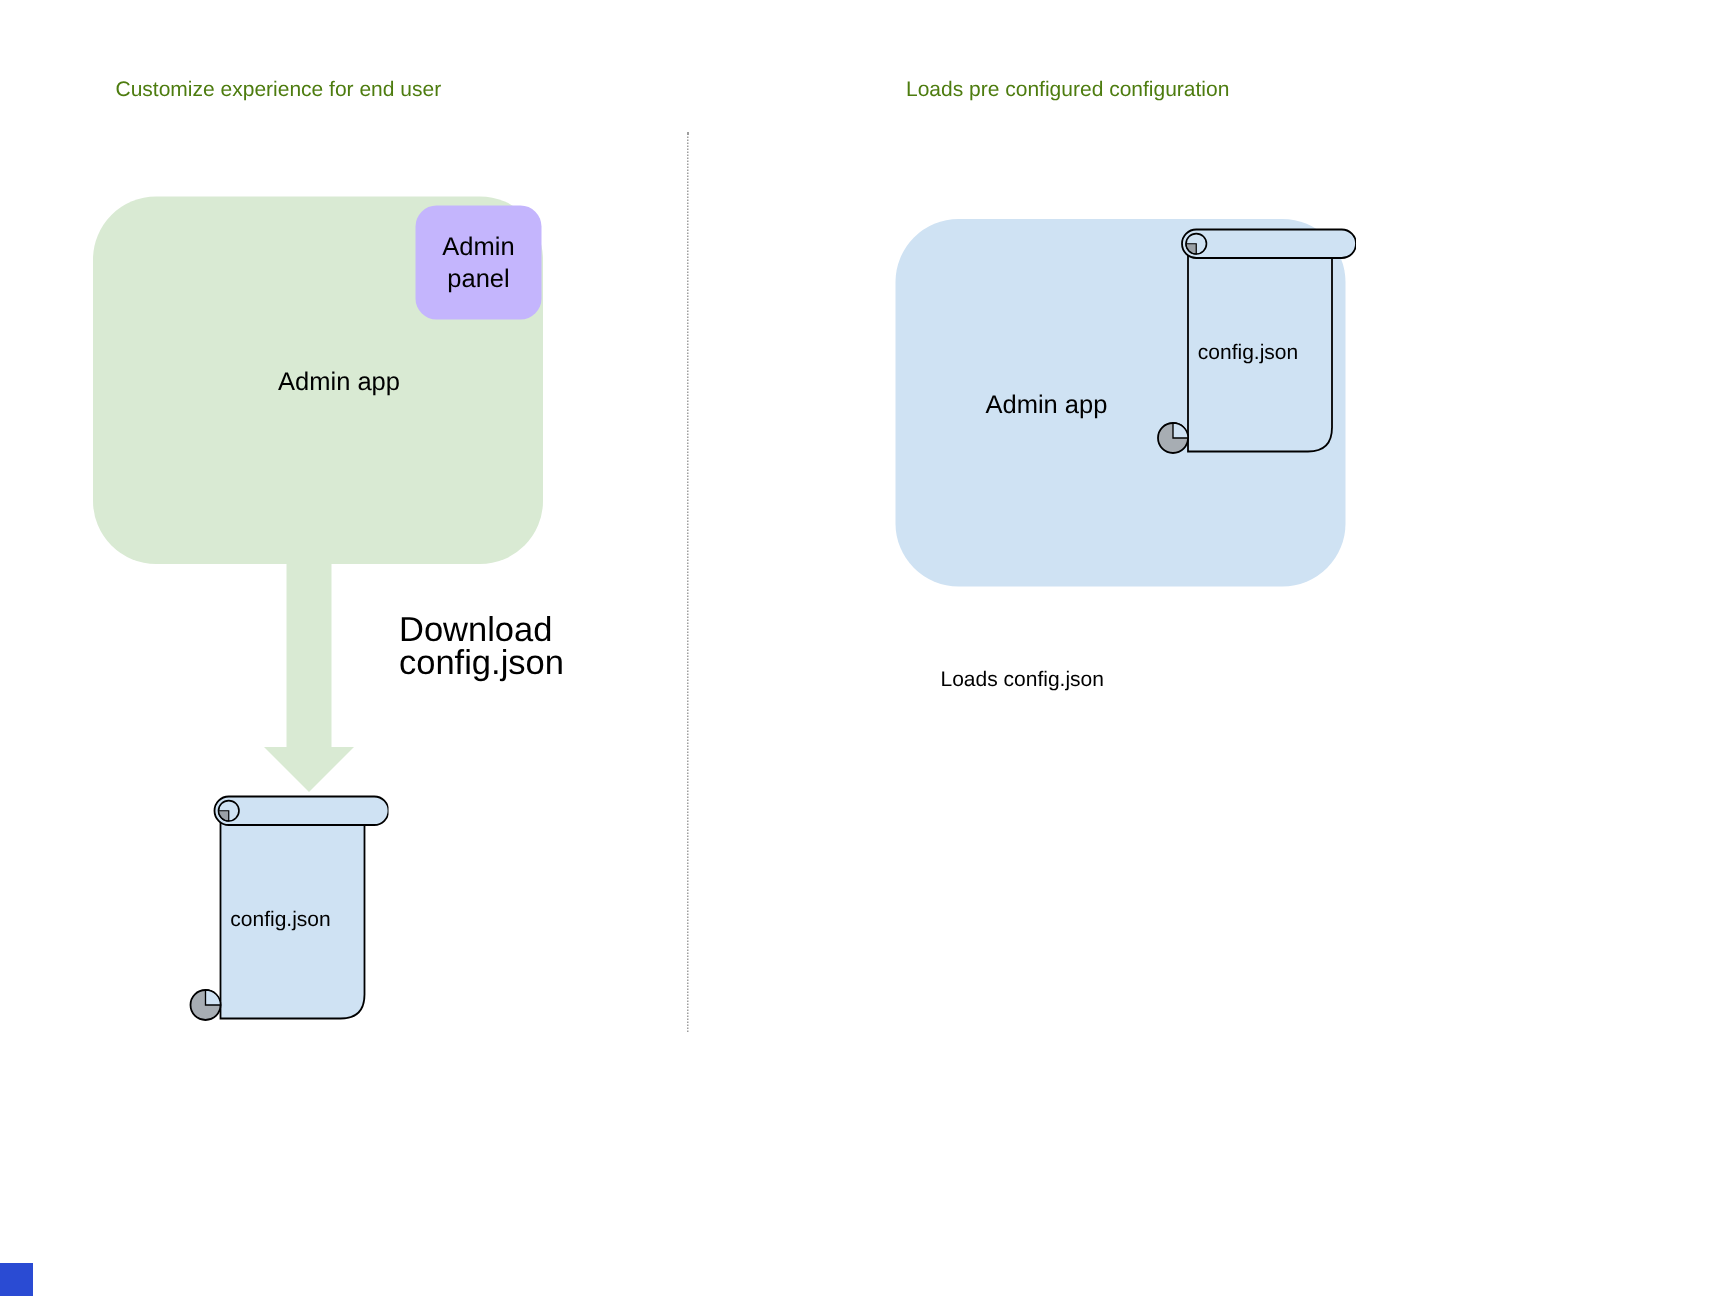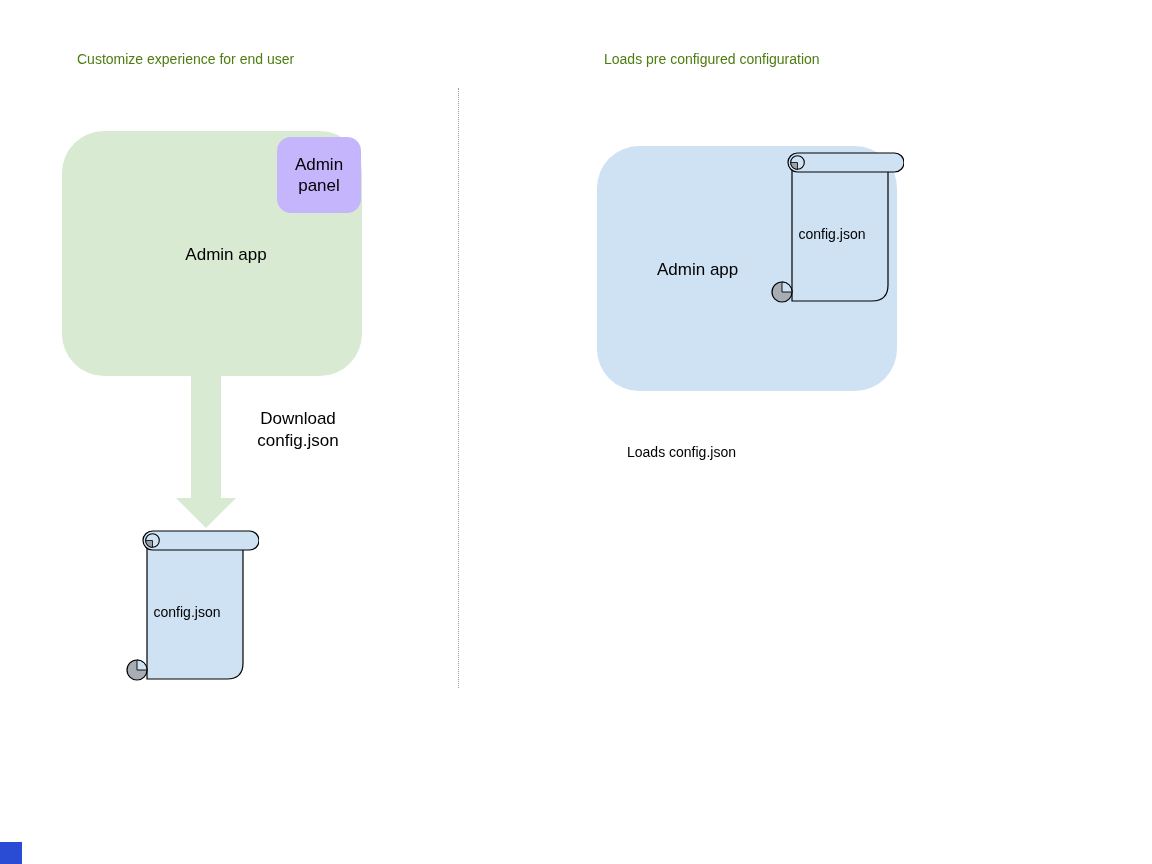--- a/index.html
+++ b/index.html
@@ -58,23 +58,23 @@
   
   .down-arrow {
     position: absolute;
     left: 176px; top: 376px;
     width: 60px; height: 152px;
     background: #d9ead3;
     clip-path: polygon(15px 0, 45px 0, 45px 122px, 60px 122px, 30px 152px, 0 122px, 15px 122px);
   }
   .download-label {
     position: absolute;
-    left: 250px; top: 408px;
+    left: 266px; top: 408px;
     width: 96px;
-    font-size: 17px;
+    font-size: 23px;
     line-height: 22px;
     text-align: center;
   }
 
   
   .divider {
     position: absolute;
     left: 458px; top: 88px;
     height: 600px;
     width: 0;

